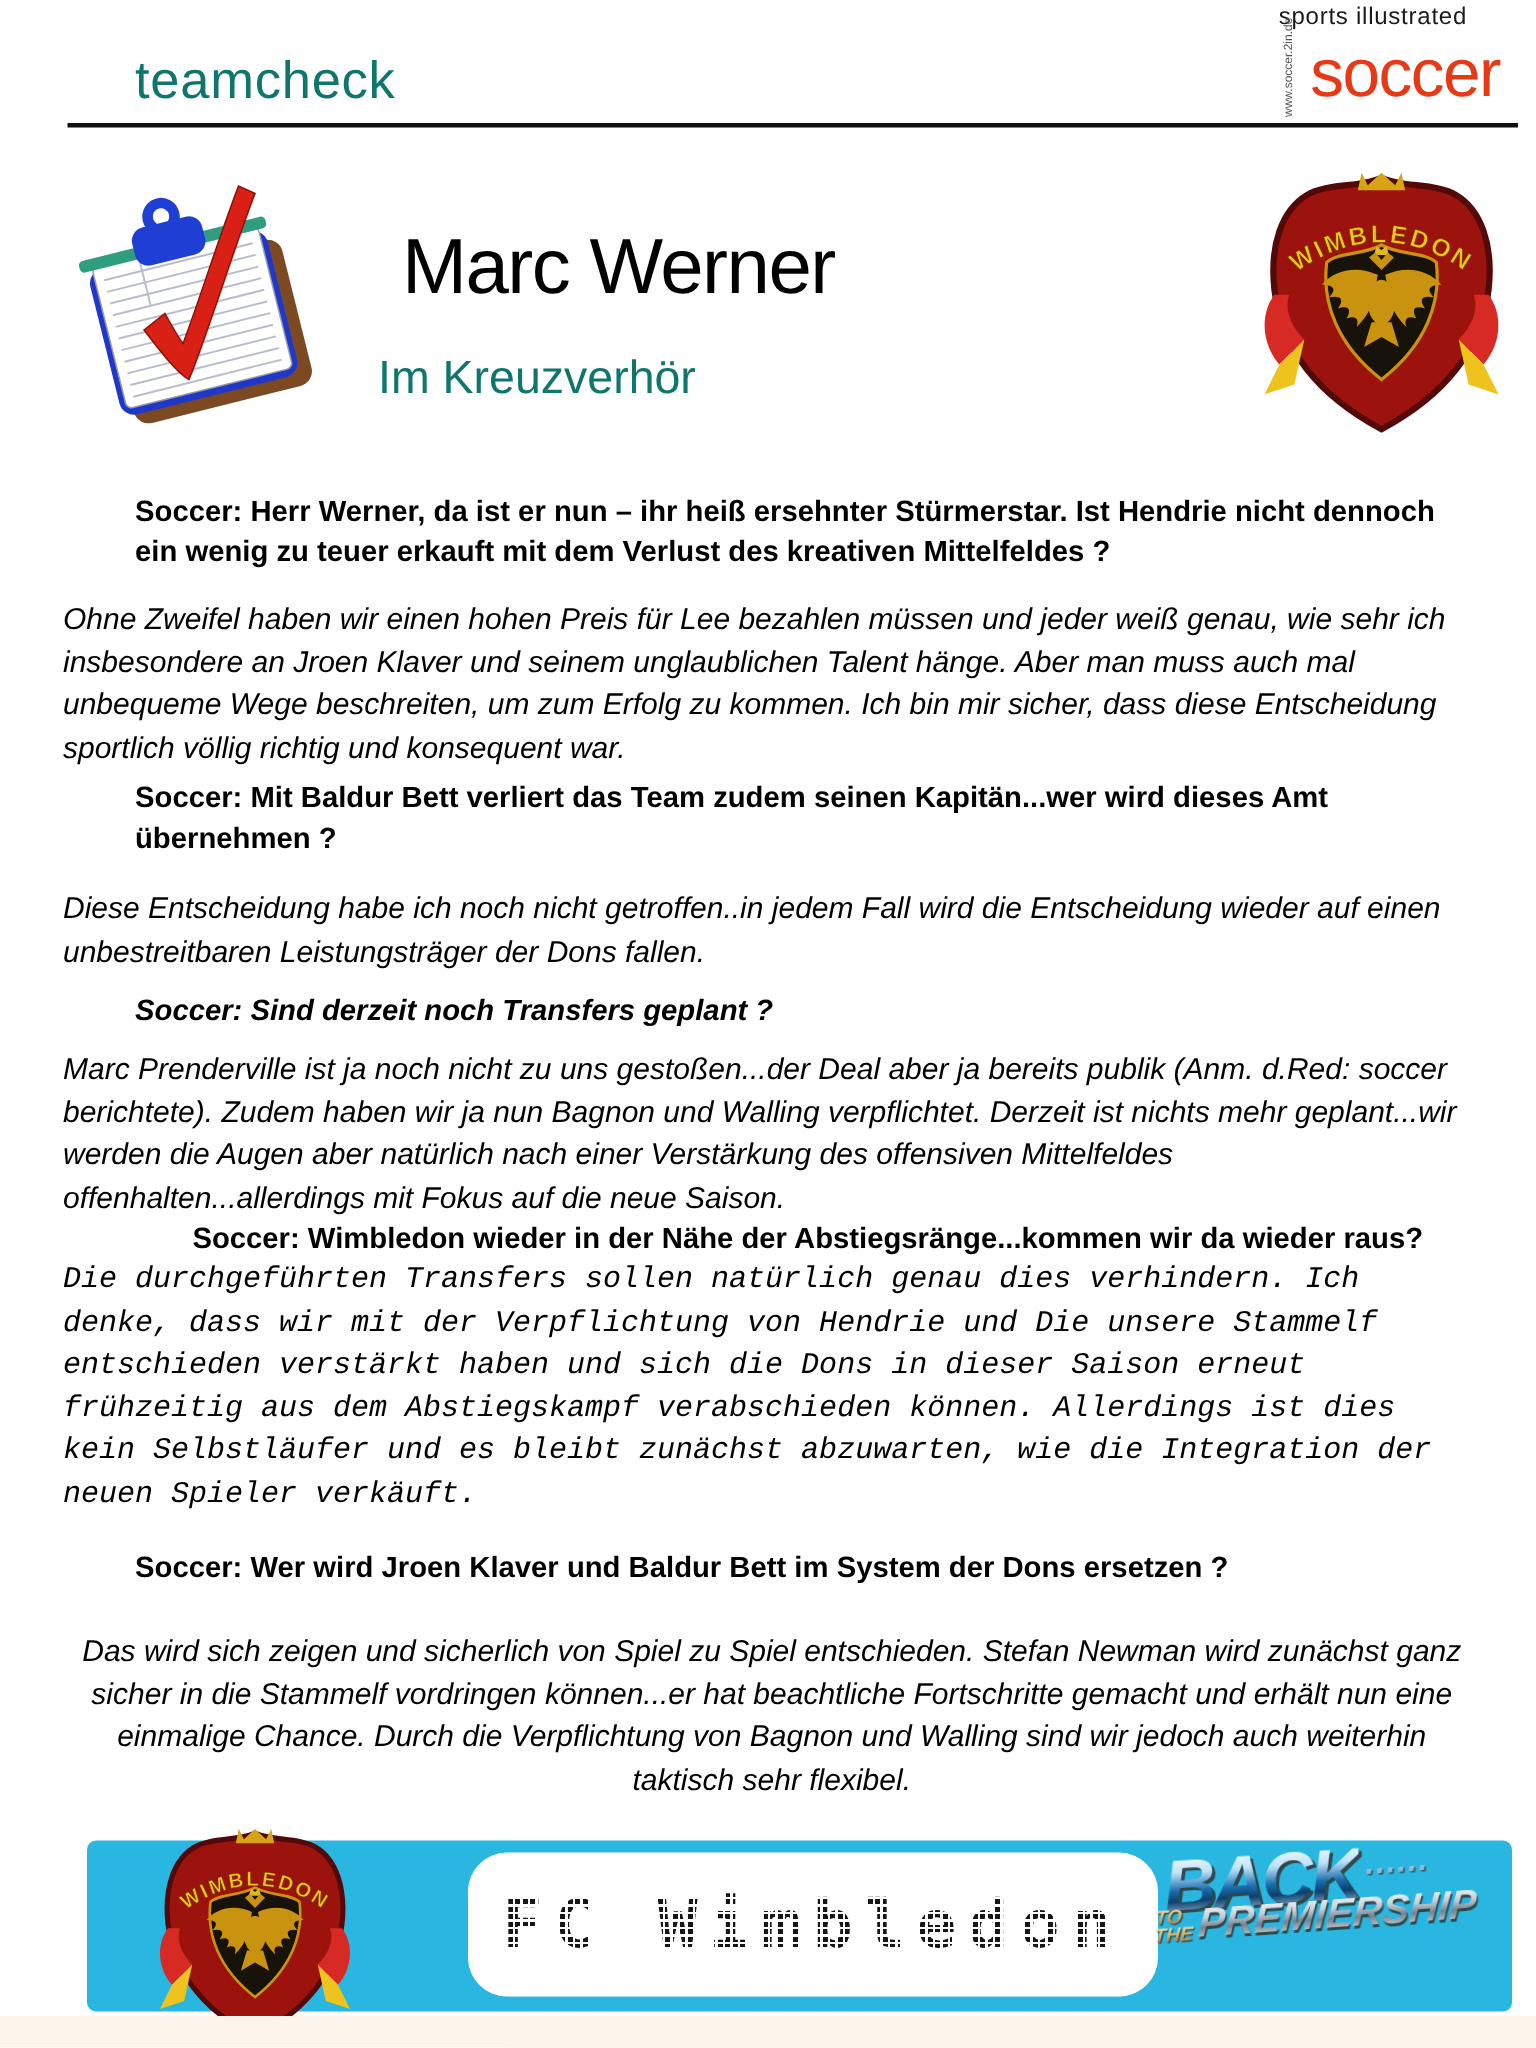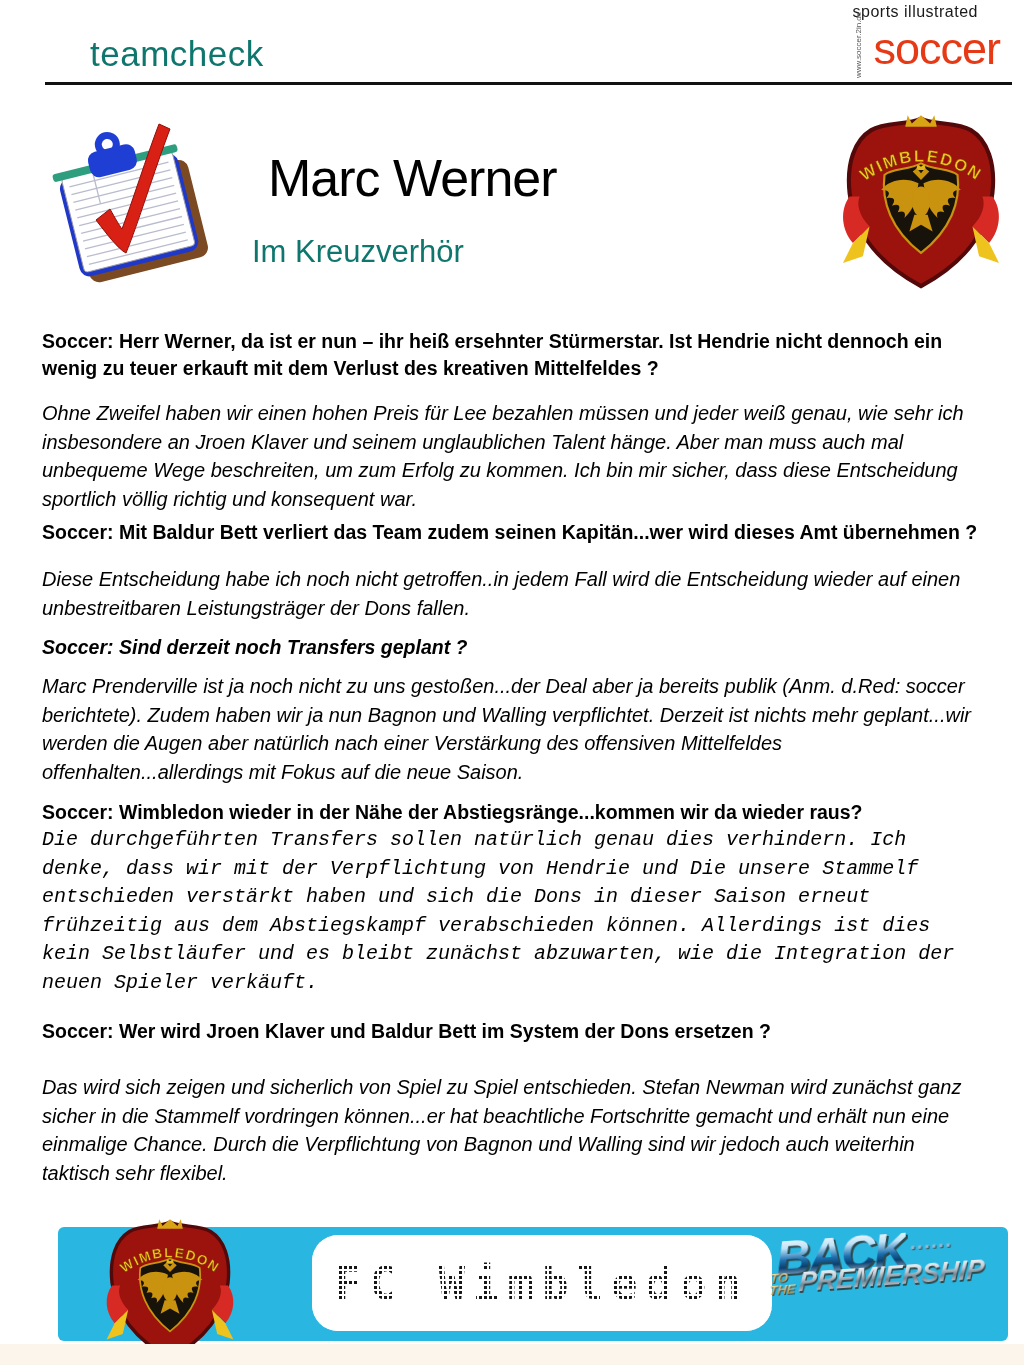--- a/index.html
+++ b/index.html
@@ -36,25 +36,25 @@
   .clipboard-icon { position:absolute; left:40px; top:122px; width:170px; height:165px; }
   .page-title {
     position:absolute; left:268px; top:148px; font-size:52px; color:#000;
     letter-spacing:-1px;
   }
   .page-subtitle { position:absolute; left:252px; top:234px; font-size:31px; color:#0f766e; }
   .crest-top { position:absolute; left:838px; top:113px; width:166px; height:177px; }
 
   
   .interview { position:absolute; left:42px; top:328px; width:945px; color:#000; }
-  .interview p.q { font-weight:bold; font-size:19.5px; line-height:27px; }
+  .interview p.q { font-weight:bold; font-size:19.5px; line-height:27px;margin-left:48px; }
   .interview p.a { font-style:italic; font-size:20px; line-height:28.5px; }
   .mb17{margin-bottom:17px;} .mb6{margin-bottom:6px;} .mb19{margin-bottom:19px;}
-  .mb12{margin-bottom:12px;} .mb11{margin-bottom:11px;font-style:italic;} .mb13{margin-bottom:13px;}
-  .mb0{margin-bottom:0;} .mb21{margin-bottom:21px;font-family:Liberation Mono, monospace;} .mb28{margin-bottom:28px;}
+  .mb12{margin-bottom:12px;} .mb11{margin-bottom:11px;font-style:italic;} .mb13{}
+  .mb0{margin-bottom:0;text-align:center;} .mb21{margin-bottom:21px;font-family:Liberation Mono, monospace;} .mb28{margin-bottom:28px;}
 
   
   .footer-banner {
     position:absolute; left:58px; top:1227px; width:950px; height:114px;
     background:#29b7e1; border-radius:6px;
   }
   .footer-crest { position:absolute; left:40px; top:-9px; width:144px; height:143px; }
   .plate {
     position:absolute; left:254px; top:8px; width:460px; height:96px;
     background:#ffffff; border-radius:26px; display:flex; align-items:center;

